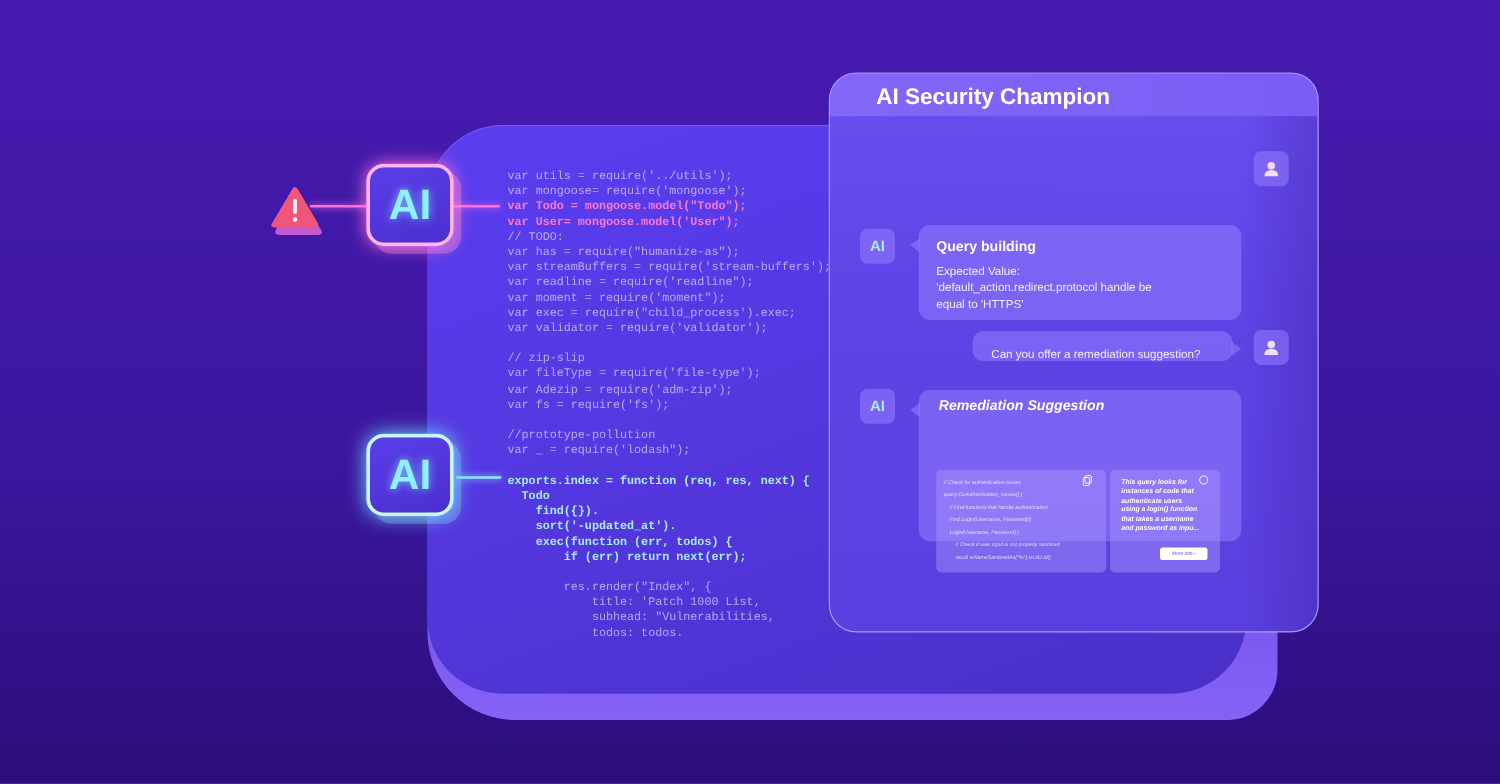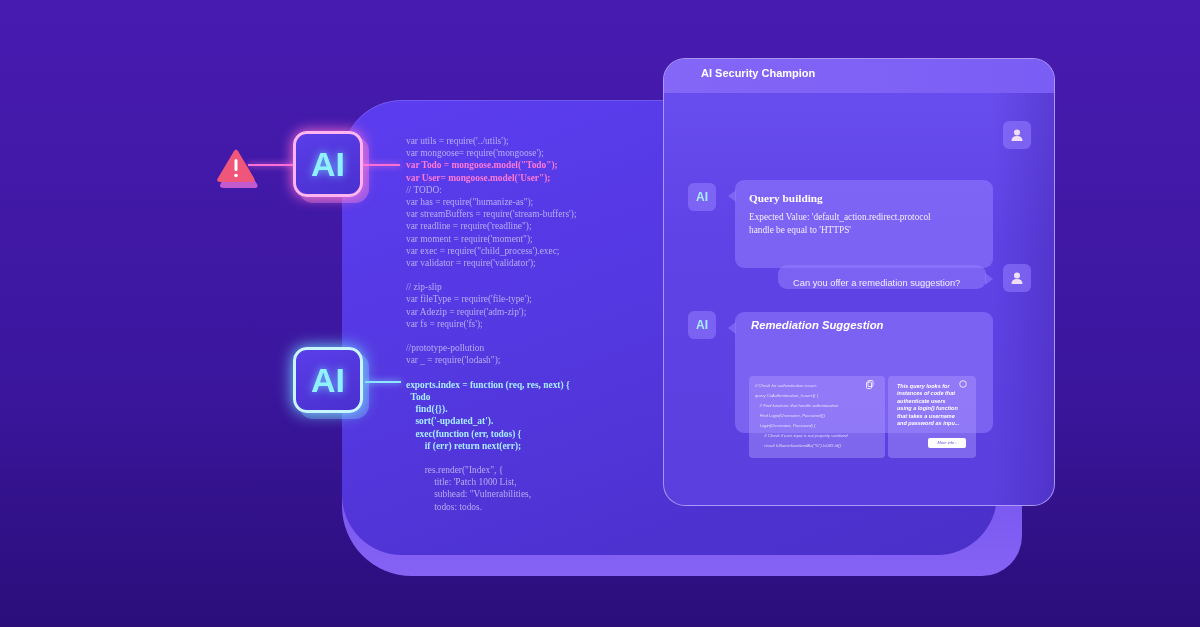--- a/index.html
+++ b/index.html
@@ -21,21 +21,21 @@
     opacity: 0.95;
   }
   .editor {
     position: absolute; left: 342px; top: 100px; width: 655px; height: 455px;
     border-radius: 60px 30px 60px 60px;
     background: linear-gradient(160deg, #5b3df0 0%, #5438e0 45%, #4a2fc8 100%);
     box-shadow: inset 0 1px 0 rgba(255,255,255,0.15);
   }
   .code {
     position: absolute; left: 406px; top: 135px;
-    font-family: Liberation Serif, serif;
+    font-family: Liberation Mono, monospace;
     font-size: 9.4px; line-height: 12.2px;
     color: rgba(220,215,255,0.72);
     white-space: pre;
   }
   .code .hl-pink { color: #ff7ad9; font-weight: bold; }
   .code .hl-cyan { color: #a8ecff; font-weight: bold; }
   .code .line { height: 12.2px; }
 
   
   .line-pink {
@@ -64,21 +64,21 @@
   .chat {
     position: absolute; left: 663px; top: 58px; width: 392px; height: 448px;
     border-radius: 22px;
     background: linear-gradient(180deg, #6a4ff0 0%, #5f43e6 40%, #5b3fde 100%);
     border: 1.5px solid rgba(200,185,255,0.7);
     overflow: hidden;
   }
   .chat-header {
     height: 34px; background: linear-gradient(90deg, #8467f7, #7a5df4);
     padding: 8px 0 0 37px;
-    font-weight: bold; font-size: 11px; color: #ffffff;
+    font-weight: bold; font-size: 18px; color: #ffffff;
   }
   .chat-right-shade {
     position: absolute; right: 0; top: 34px; width: 60px; bottom: 0;
     background: linear-gradient(90deg, rgba(0,0,0,0), rgba(60,30,160,0.35));
   }
   .bubble {
     position: absolute; border-radius: 9px;
     background: rgba(150,125,255,0.55);
     color: #f2eeff; font-size: 9.3px; line-height: 13px;
   }
@@ -147,21 +147,21 @@
   <div class="chat-right-shade"></div>
 
   <div class="avatar" style="left:339px; top:62px;">
     <svg width="14" height="14" viewBox="0 0 14 14">
         <circle cx="7" cy="4.5" r="3" fill="#f1dff5"></circle>
         <path d="M1.5 13 Q1.5 8 7 8 Q12.5 8 12.5 13 Z" fill="#f1dff5"></path>
       </svg>
   </div>
 
   <div class="ai-badge" style="left:24px; top:124px;">AI</div>
-  <div class="bubble" style="left:71px; top:121px; width:258px; height:88px; padding:12px 14px;font-family:Liberation Serif, serif;">
+  <div class="bubble" style="left:71px; top:121px; width:258px; height:76px; padding:12px 14px;">
     <div class="title">Query building</div>
     <div style="width:190px;">Expected Value: 'default_action.redirect.protocol handle be equal to 'HTTPS'</div>
     <div class="tail-l"></div>
   </div>
 
   <div class="bubble" style="left:114px; top:206px; width:208px; height:24px; padding:12px 15px;">
     <span>Can you offer a remediation suggestion?</span>
     <div class="tail-r"></div>
   </div>
   <div class="avatar" style="left:339px; top:205px;">

